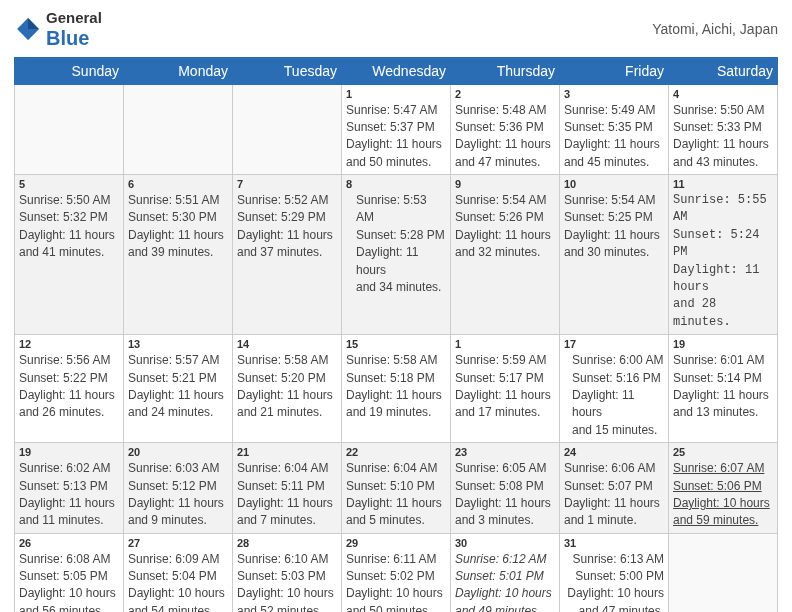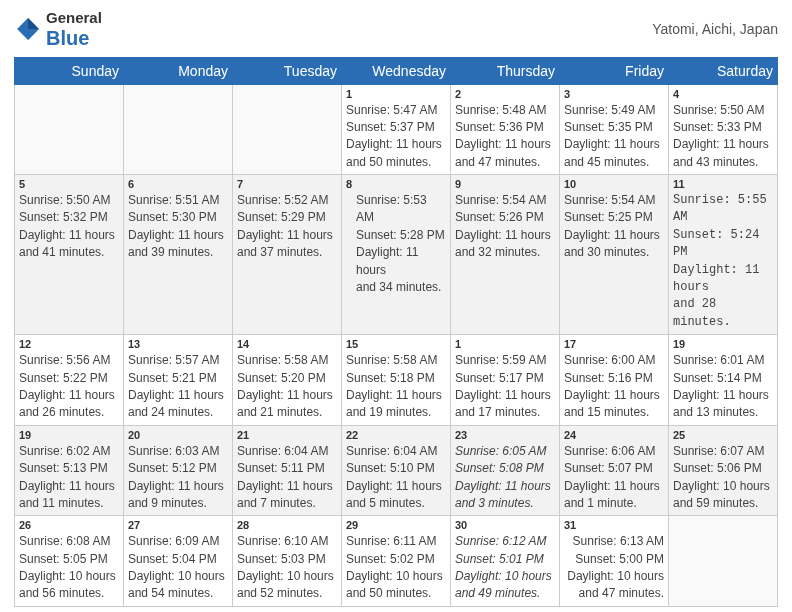--- a/index.html
+++ b/index.html
@@ -251,21 +251,21 @@
           </td>
           <td>
             <div class="day-num">1</div>
             <div class="day-info" style="white-space: pre-line;">Sunrise: 5:59 AM
 Sunset: 5:17 PM
 Daylight: 11 hours
 and 17 minutes.</div>
           </td>
           <td>
             <div class="day-num">17</div>
-            <div class="day-info" style="white-space: pre-line;">Sunrise: 6:00 AM
+            <div class="day-info" style="white-space: pre-line; margin-left: 8px;">Sunrise: 6:00 AM
 Sunset: 5:16 PM
 Daylight: 11 hours
 and 15 minutes.</div>
           </td>
           <td>
             <div class="day-num">19</div>
             <div class="day-info" style="white-space: pre-line;">Sunrise: 6:01 AM
 Sunset: 5:14 PM
 Daylight: 11 hours
 and 13 minutes.</div>
@@ -295,35 +295,35 @@
           </td>
           <td>
             <div class="day-num">22</div>
             <div class="day-info" style="white-space: pre-line;">Sunrise: 6:04 AM
 Sunset: 5:10 PM
 Daylight: 11 hours
 and 5 minutes.</div>
           </td>
           <td>
             <div class="day-num">23</div>
-            <div class="day-info" style="white-space: pre-line; font-style: italic;">Sunrise: 6:05 AM
+            <div class="day-info" style="white-space: pre-line;">Sunrise: 6:05 AM
 Sunset: 5:08 PM
 Daylight: 11 hours
 and 3 minutes.</div>
           </td>
           <td>
             <div class="day-num">24</div>
             <div class="day-info" style="white-space: pre-line;">Sunrise: 6:06 AM
 Sunset: 5:07 PM
 Daylight: 11 hours
 and 1 minute.</div>
           </td>
           <td>
             <div class="day-num">25</div>
-            <div class="day-info" style="white-space: pre-line;">Sunrise: 6:07 AM
+            <div class="day-info" style="white-space: pre-line; text-decoration: underline;">Sunrise: 6:07 AM
 Sunset: 5:06 PM
 Daylight: 10 hours
 and 59 minutes.</div>
           </td>
         </tr>
         <tr>
           <td>
             <div class="day-num">26</div>
             <div class="day-info" style="white-space: pre-line;">Sunrise: 6:08 AM
 Sunset: 5:05 PM

